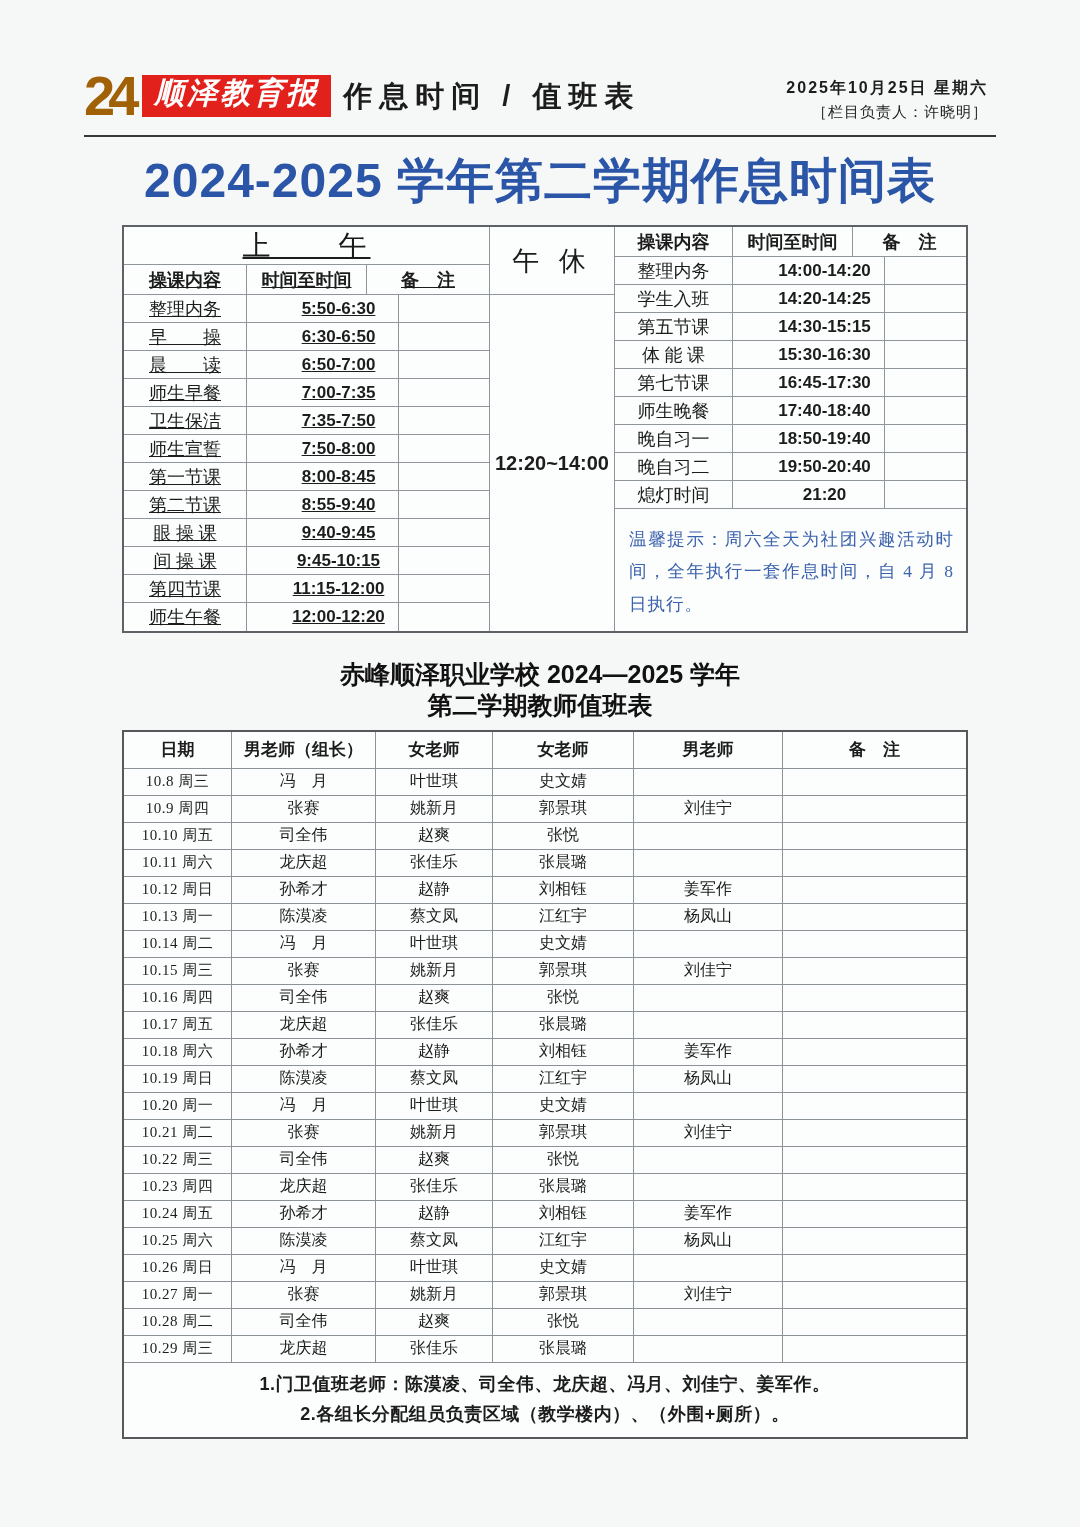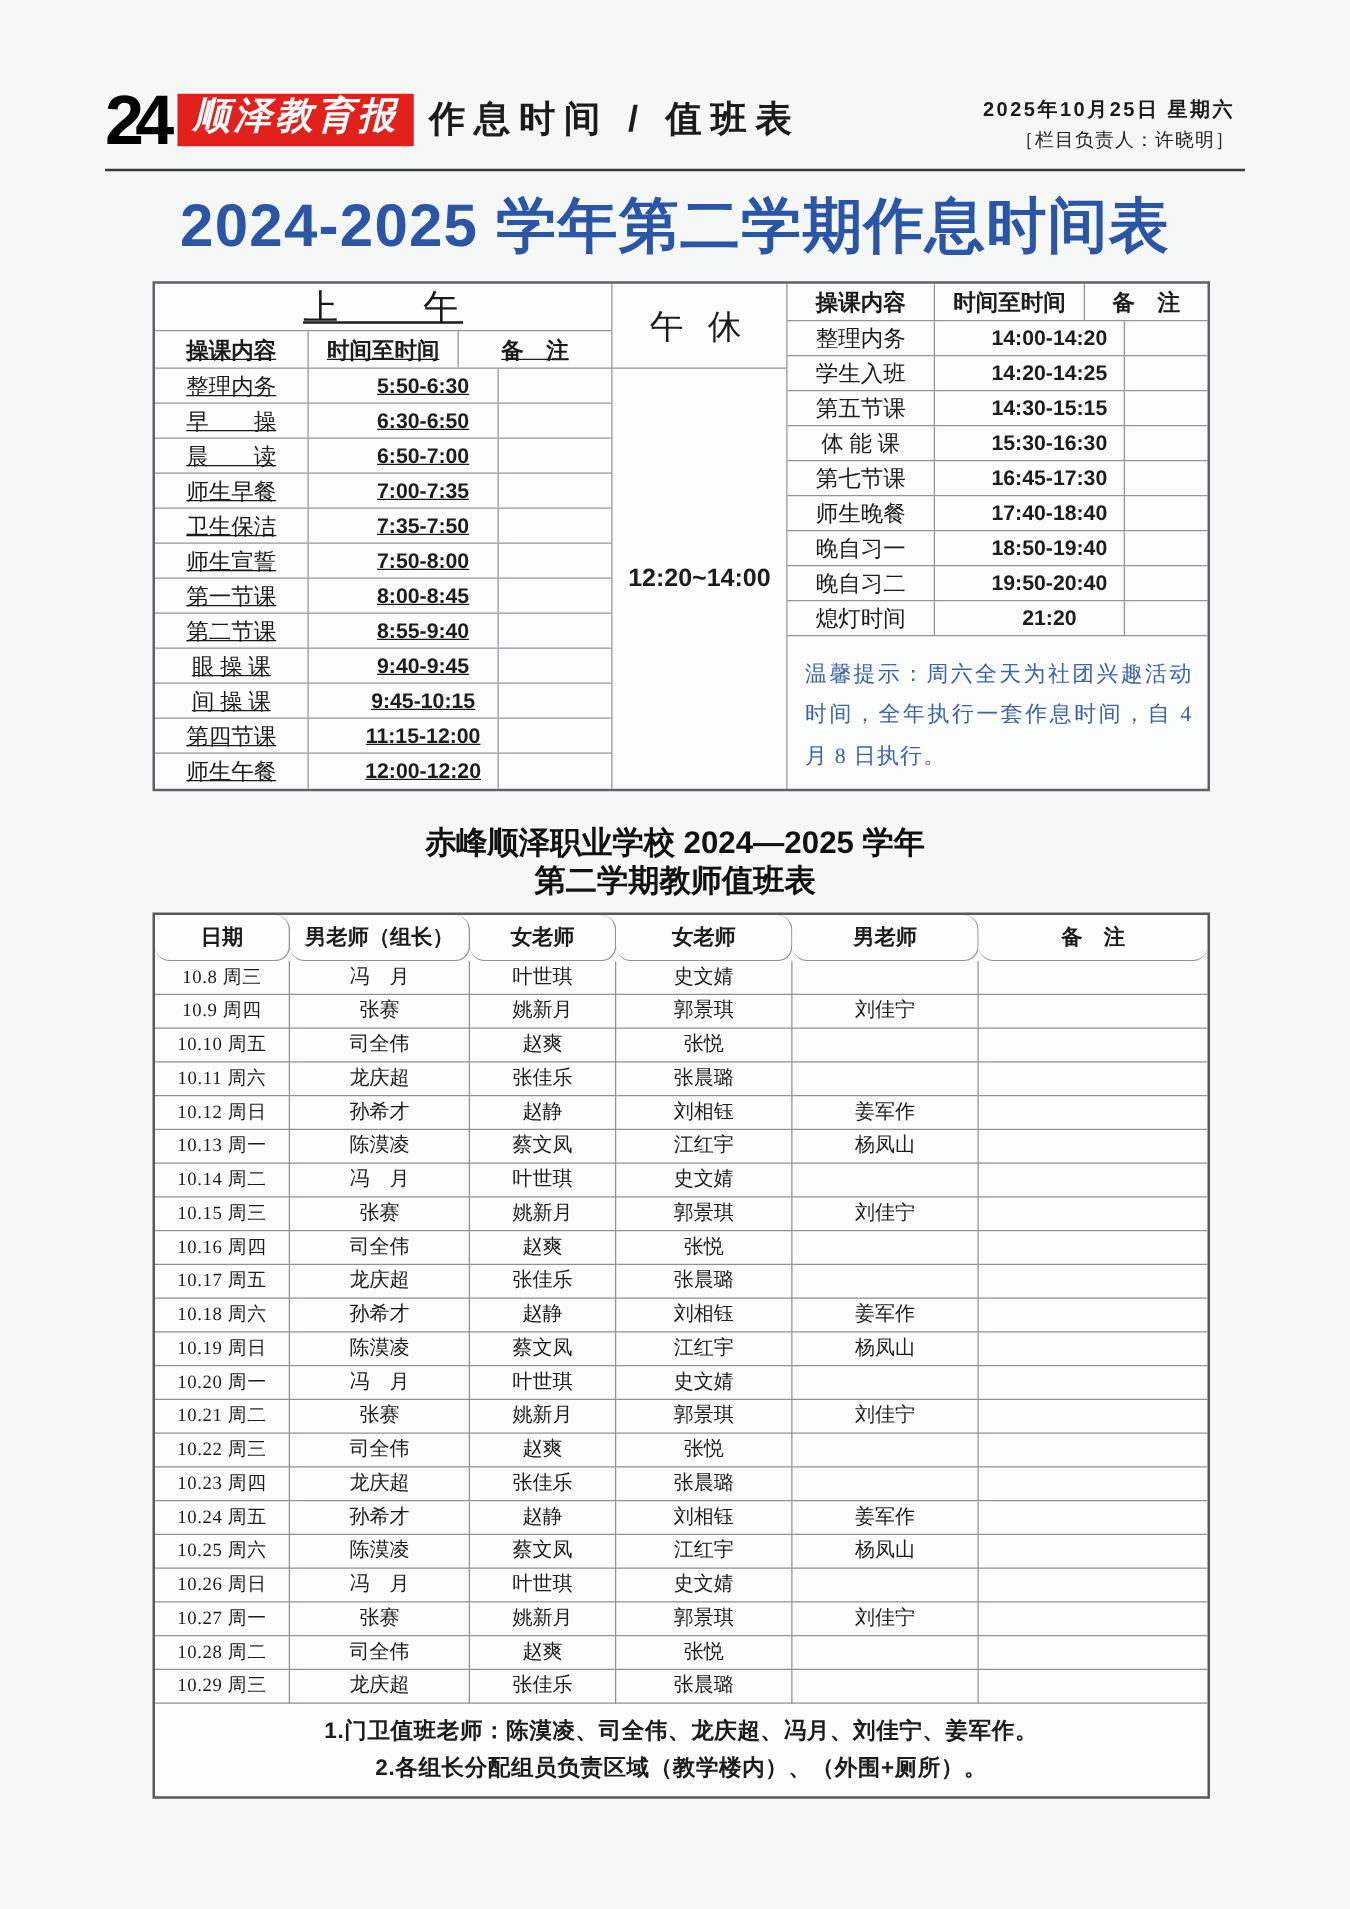--- a/index.html
+++ b/index.html
@@ -29,21 +29,21 @@
   .hdr-date { font-size:16px; letter-spacing:2px; font-weight:600; }
   .hdr-editor { font-size:15px; letter-spacing:1px; margin-top:4px; color:#222; }
   .rule { height:2px; background:#35393c; margin:13px 84px 0 84px; }
   
   .main-title { text-align:center; font-family:"Liberation Sans","DejaVu Sans",sans-serif;
                 font-weight:800; font-size:48px; margin-top:12px; letter-spacing:1px; }
   
   .sched { display:flex; width:846px; margin:12px 0 0 122px;
            border:2px solid #5c6266; background:#fcfdfd; }
   .sec-m { width:365px; display:flex; flex-direction:column;text-decoration:underline; }
-  .sec-n { width:141px; display:flex; flex-direction:column;
+  .sec-n { width:126px; display:flex; flex-direction:column;
            border-left:1px solid #8e969b; border-right:1px solid #8e969b; }
   .sec-a { flex:1; display:flex; flex-direction:column; }
   .sec-head { height:38px; display:flex; align-items:center; justify-content:center;
               border-bottom:1px solid #8e969b;
               font-family:"Liberation Sans","DejaVu Sans",sans-serif;
               font-size:28px; letter-spacing:4px; color:#17191a; }
   .colhead { display:flex; height:30px; border-bottom:1px solid #8e969b;
              font-family:"Liberation Sans","DejaVu Sans",sans-serif;
              font-weight:700; font-size:18px; }
   .colhead > div { display:flex; align-items:center; justify-content:center; }
@@ -75,34 +75,34 @@
   .roster { display:grid; width:846px; margin:8px 0 0 122px;
             grid-template-columns:108px 144px 117px 141px 149px 1fr;
             border:2px solid #55595c; background:#fcfdfd; }
   .rrow { display:contents; }
   .rcell { height:27px; display:flex; align-items:center; justify-content:center;
            border-bottom:1px solid #8b9298; border-right:1px solid #8b9298;
            font-size:16px; }
   .rrow .rcell:last-child { border-right:none; }
   .rhead .rcell { height:37px;
            font-family:Liberation Serif, serif;
-           font-weight:700; font-size:17px;border-radius:12px; }
+           font-weight:700; font-size:17px; }
   .rdate { font-size:15px; letter-spacing:0.5px; }
   .rnotes { grid-column:1 / -1; border-right:none; border-bottom:none;
             min-height:74px; display:flex; flex-direction:column;
             align-items:center; justify-content:center;
             font-family:"Liberation Sans","DejaVu Sans",sans-serif;
             font-weight:600; font-size:18px; line-height:1.65; letter-spacing:0.5px; }
 </style>
 </head>
 <body>
 
 <div class="hdr">
   <div class="hdr-left">
-    <span class="pagenum" style="color: #000000;">24</span>
+    <span class="pagenum" style="color: #a16207;">24</span>
     <span class="masthead" style="background: rgb(226, 33, 28);">顺泽教育报</span>
     <span class="section-title">作息时间 / 值班表</span>
   </div>
   <div class="hdr-right">
     <div class="hdr-date">2025年10月25日 星期六</div>
     <div class="hdr-editor">［栏目负责人：许晓明］</div>
   </div>
 </div>
 <div class="rule"></div>
 

